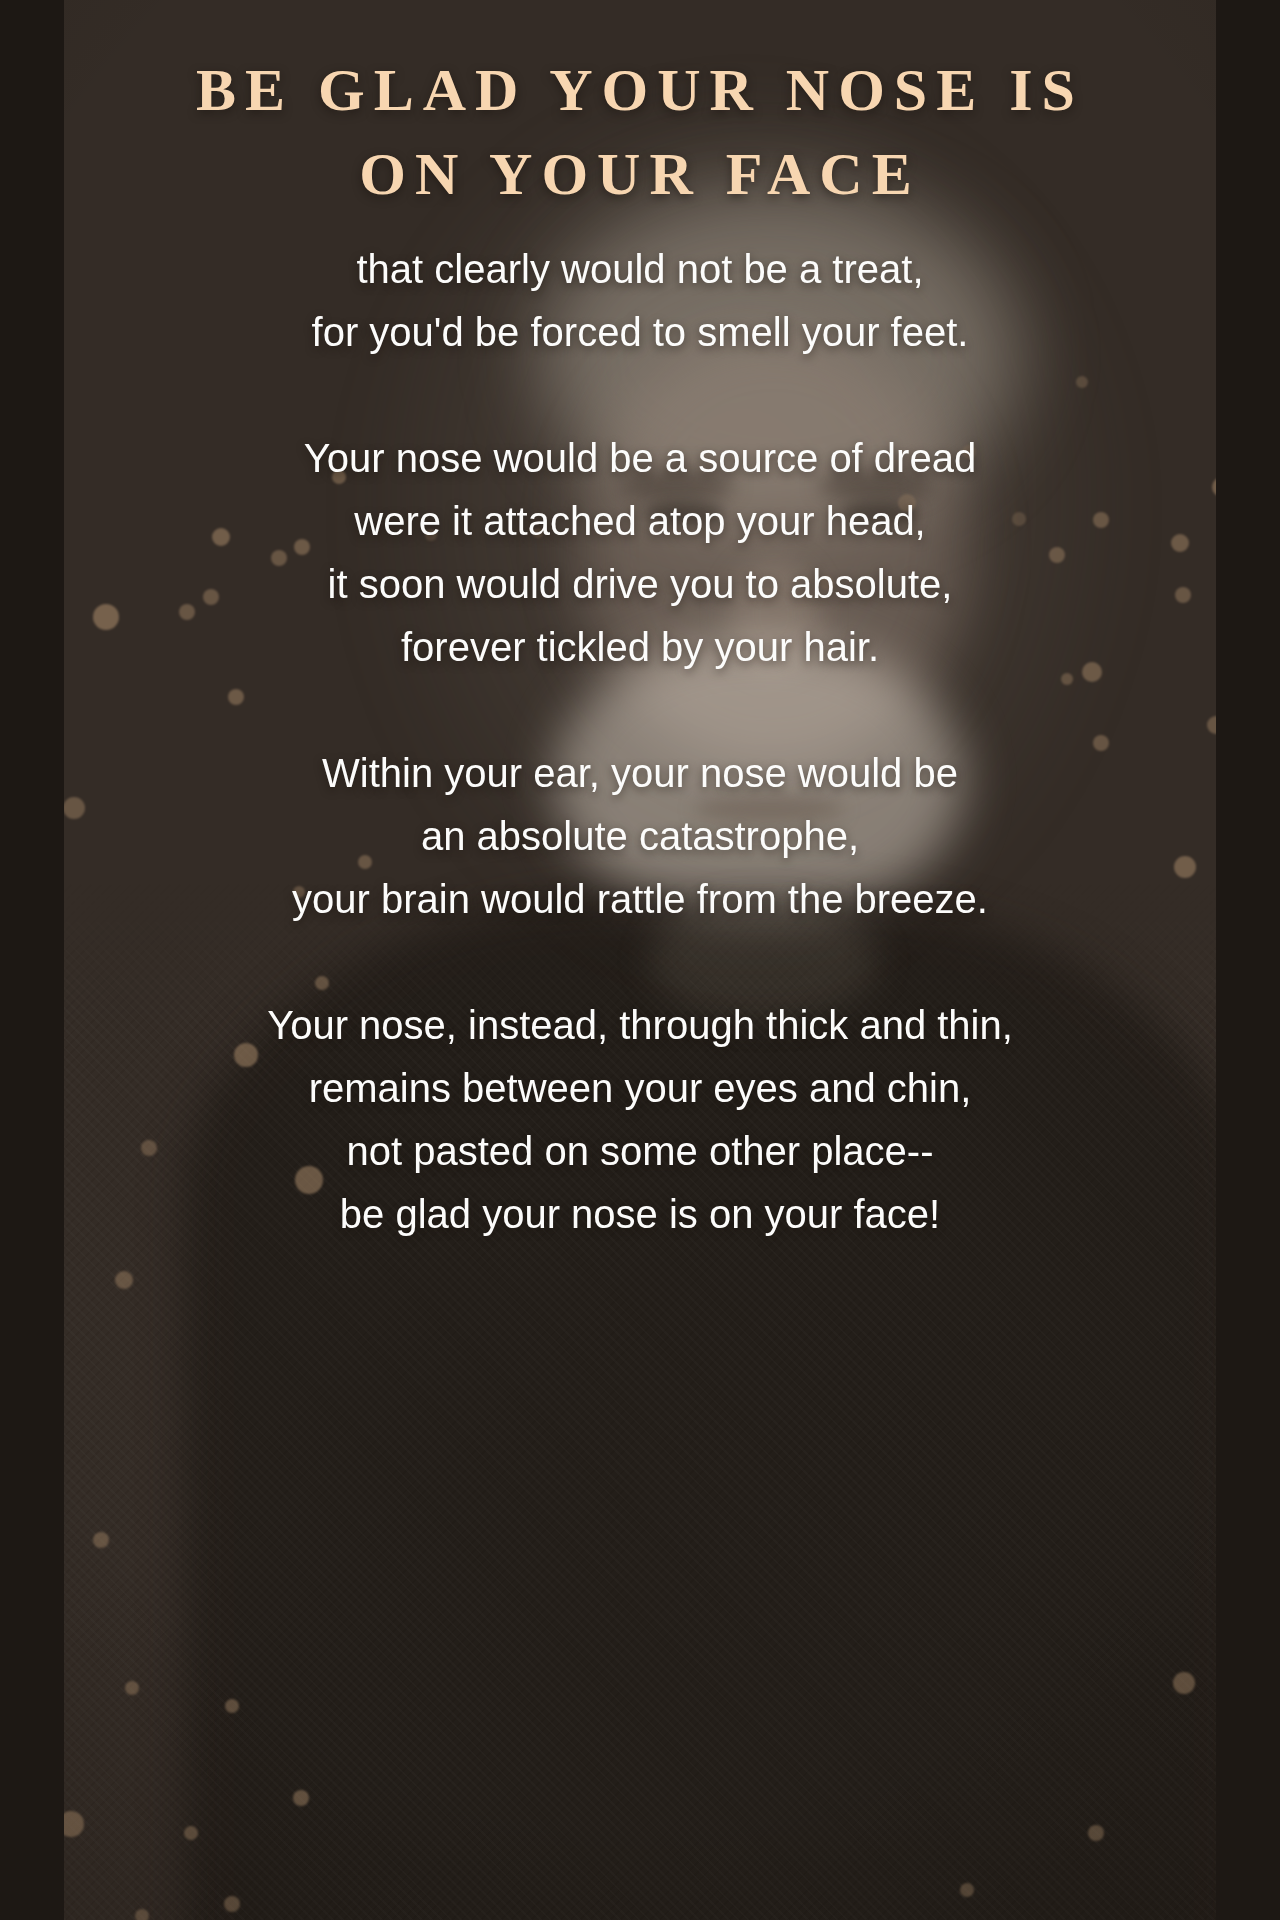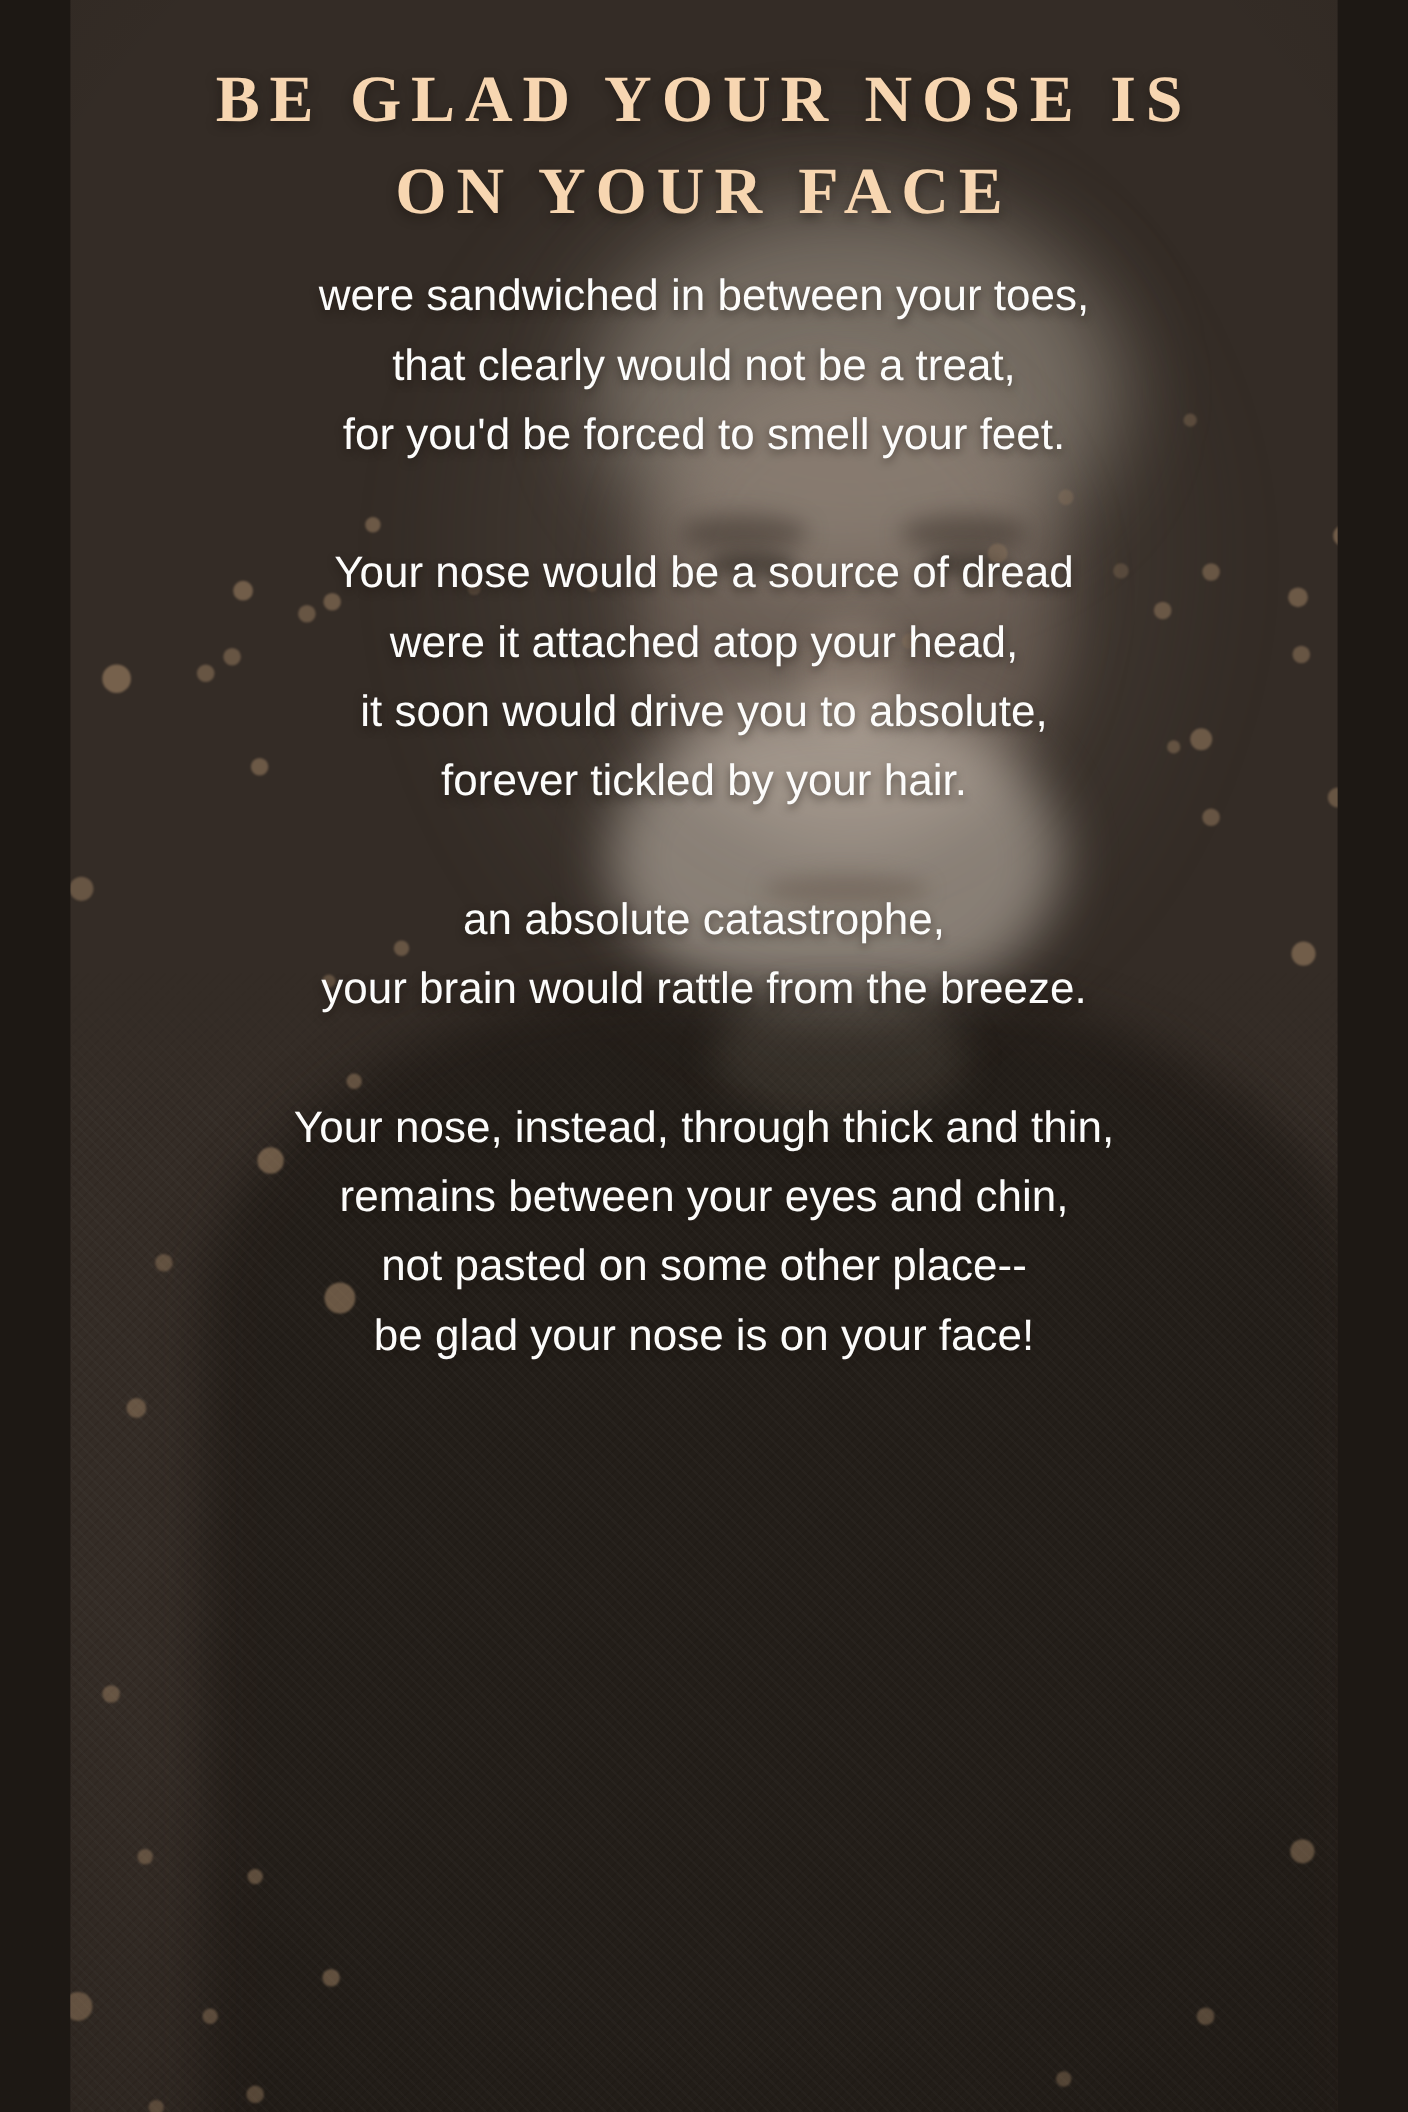--- a/index.html
+++ b/index.html
@@ -173,31 +173,31 @@
   <div class="vignette"></div>
 
   <div class="content">
     <h1 class="title">
       <span>BE GLAD YOUR NOSE IS</span>
       <span>ON YOUR FACE</span>
     </h1>
 
     <div class="poem">
       <div class="stanza">
-        <p>were sandwiched in between your toes,</p>
         <p>that clearly would not be a treat,</p>
         <p>for you'd be forced to smell your feet.</p>
       </div>
       <div class="stanza">
         <p>Your nose would be a source of dread</p>
         <p>were it attached atop your head,</p>
         <p>it soon would drive you to absolute,</p>
         <p>forever tickled by your hair.</p>
       </div>
       <div class="stanza">
+        <p>Within your ear, your nose would be</p>
         <p>an absolute catastrophe,</p>
         <p>your brain would rattle from the breeze.</p>
       </div>
       <div class="stanza">
         <p>Your nose, instead, through thick and thin,</p>
         <p>remains between your eyes and chin,</p>
         <p>not pasted on some other place--</p>
         <p>be glad your nose is on your face!</p>
       </div>
     </div>

